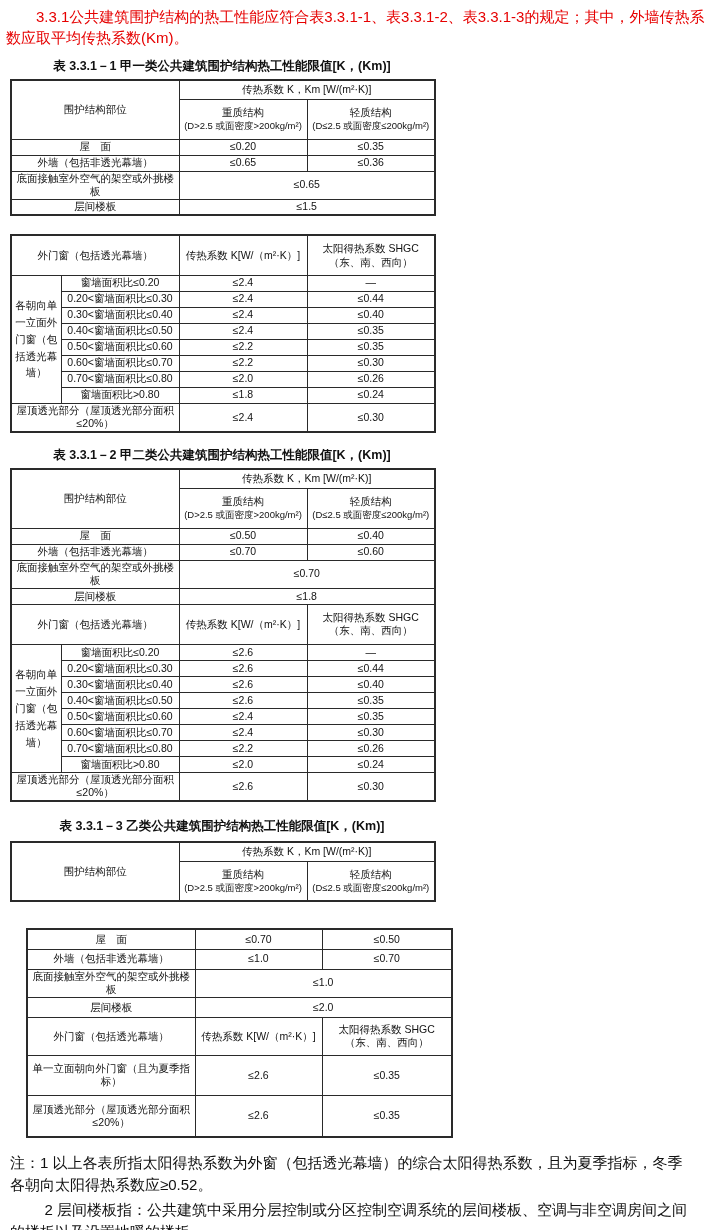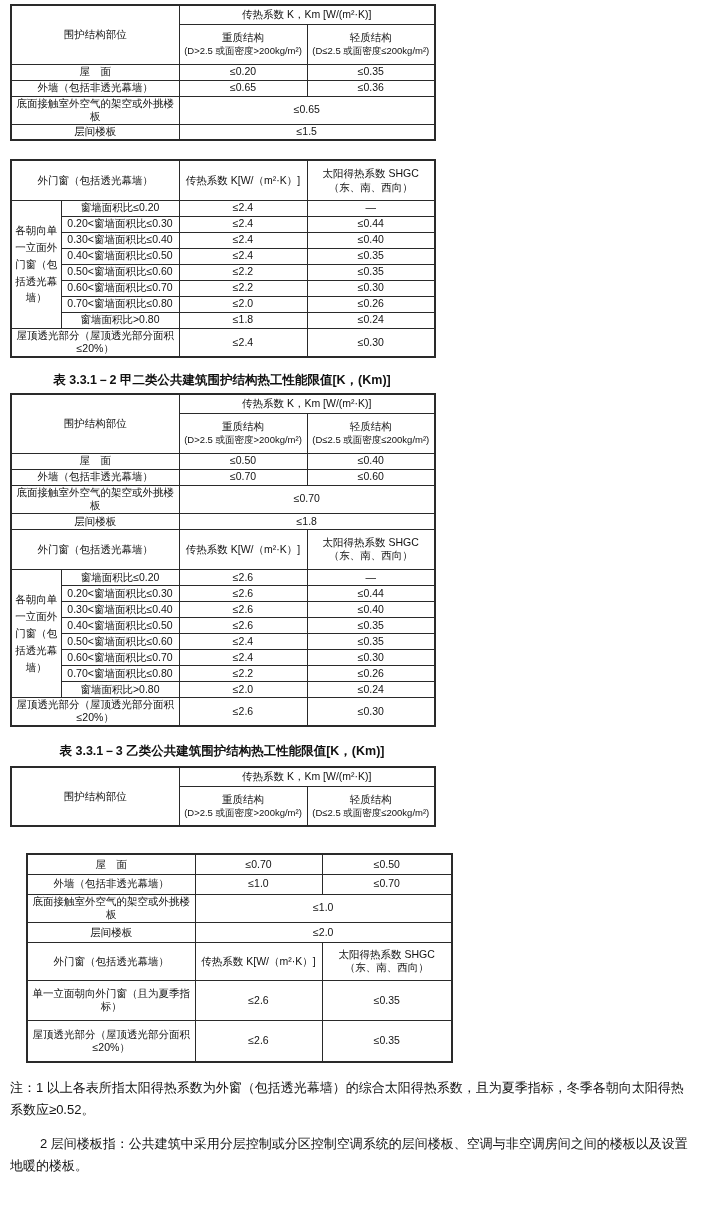--- a/index.html
+++ b/index.html
@@ -45,31 +45,33 @@
   tr.r3r{height:42px;}
   
   .t-struct1{margin-top:4px;}
   .t-win1{margin-top:18px;}
   .t-full2{margin-top:4px;}
   .t3h{margin-top:6px;}
   .t3b{margin-top:26px;margin-left:26px;width:425px;}
   .grp{line-height:1.6;}
   .notes{margin-top:14px;}
   .note{
-    font-size:13px;line-height:22px;margin:12px 8px 0 10px;
+    font-size:15px;line-height:22px;margin:3px 8px 0 10px;
     width:680px;color:#111;
   }
   .note.n2{text-indent:2.3em;}
 </style>
 </head>
 <body>
 
 <div class="page">
 
-
+  <p class="intro">3.3.1公共建筑围护结构的热工性能应符合表3.3.1-1、表3.3.1-2、表3.3.1-3的规定；其中，外墙传热系数应取平均传热系数(Km)。</p>
+
+  <div class="tbl-title">表 3.3.1－1 甲一类公共建筑围护结构热工性能限值[K，(Km)]</div>
 
   <table class="t-struct1">
     <colgroup>
         <col class="c0">
         <col class="c1">
         <col class="c2">
       </colgroup>
     <tbody>
         <tr class="rh1">
       <td rowspan="2">围护结构部位</td>

